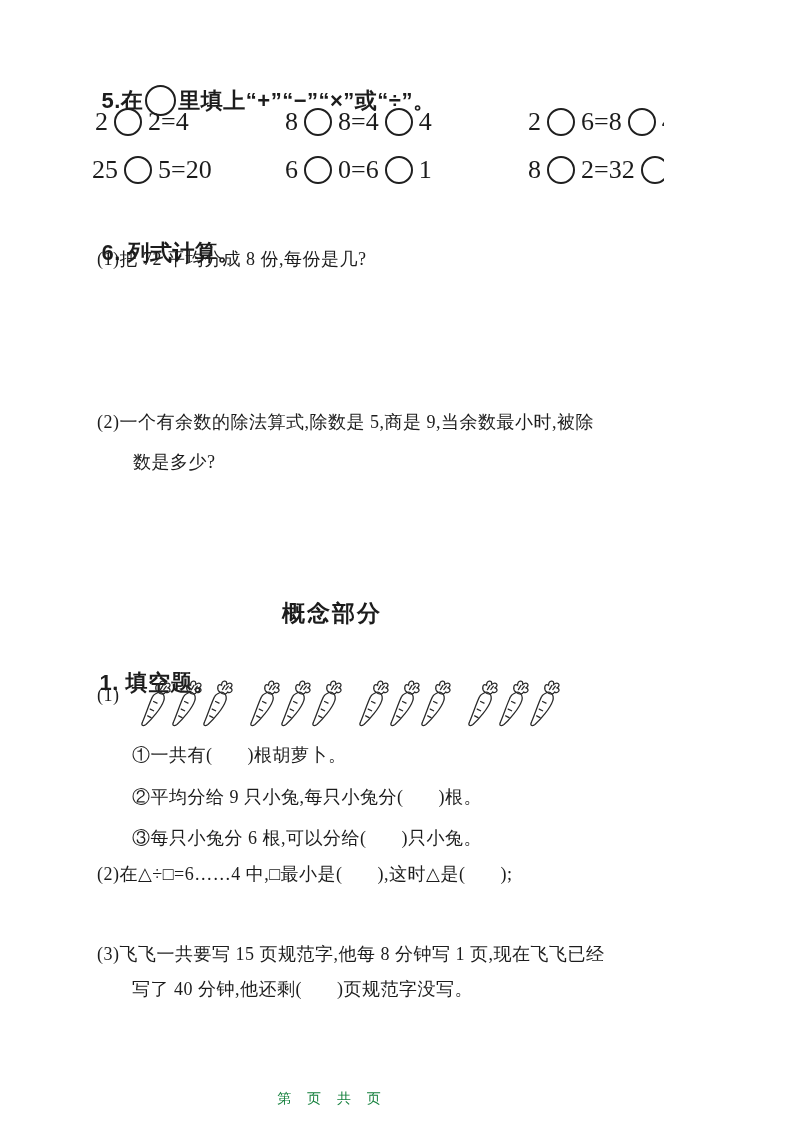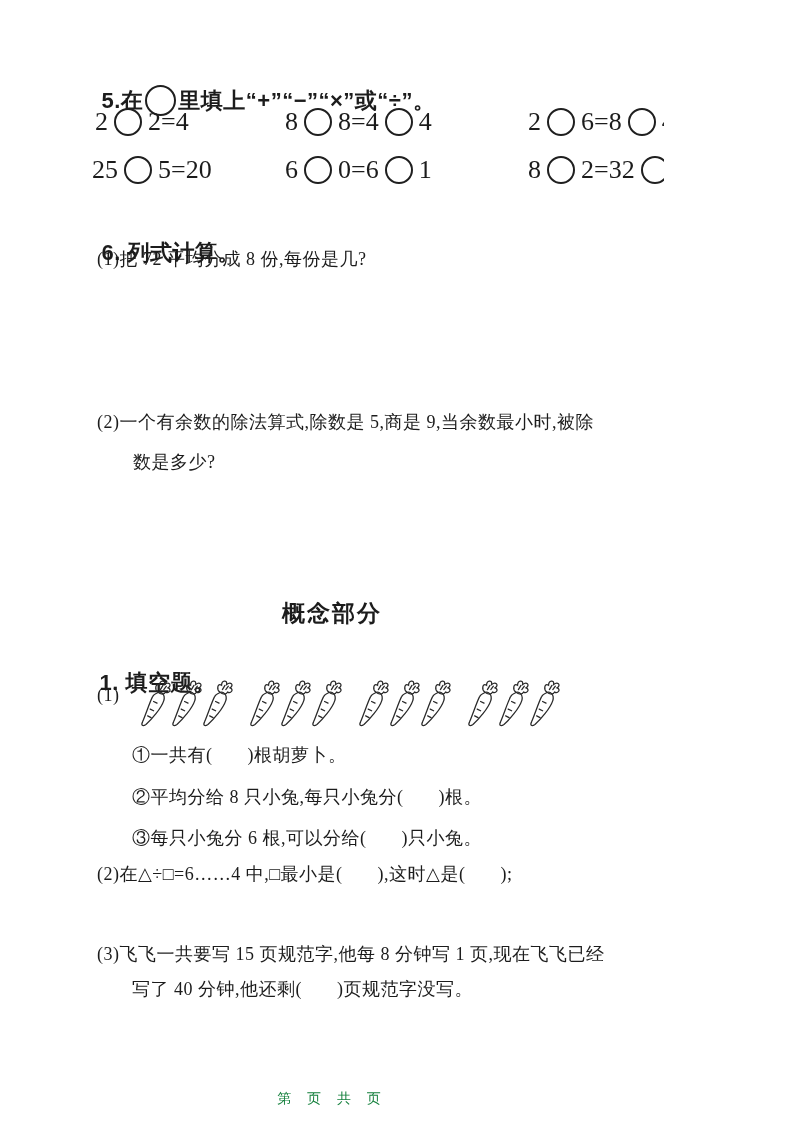--- a/index.html
+++ b/index.html
@@ -197,21 +197,21 @@
     <path d="M28 12 L31 8"></path>
     <path d="M20 16 C25 13 30 18 28 25 C25 34 14 47 7 53 C3 56 1 54 3 50 C7 41 12 25 15 20 C16 18 18 17 20 16 Z"></path>
     <path d="M16 26 L20 28"></path>
     <path d="M12 35 L16 37"></path>
     <path d="M9 43 L13 45"></path>
   </svg>
       </span>
     </div>
 
   <div class="abs kai body-line" style="left:132px; top:744px;">①一共有(       )根胡萝卜。</div>
-  <div class="abs kai body-line" style="left:132px; top:786px;">②平均分给 8 只小兔,每只小兔分(       )根。</div>
+  <div class="abs kai body-line" style="left:132px; top:786px;">②平均分给 9 只小兔,每只小兔分(       )根。</div>
   <div class="abs kai body-line" style="left:132px; top:827px;">③每只小兔分 6 根,可以分给(       )只小兔。</div>
 
   <div class="abs kai body-line" style="left:97px; top:863px;text-align:right;">(2)在△÷□=6……4 中,□最小是(       ),这时△是(       );</div>
 
   <div class="abs kai body-line" style="left:97px; top:943px;">(3)飞飞一共要写 15 页规范字,他每 8 分钟写 1 页,现在飞飞已经</div>
   <div class="abs kai body-line" style="left:132px; top:978px;">写了 40 分钟,他还剩(       )页规范字没写。</div>
 
   <div class="footer-line" style="top:1090px;">第 页 共 页</div>
 
 </div>

